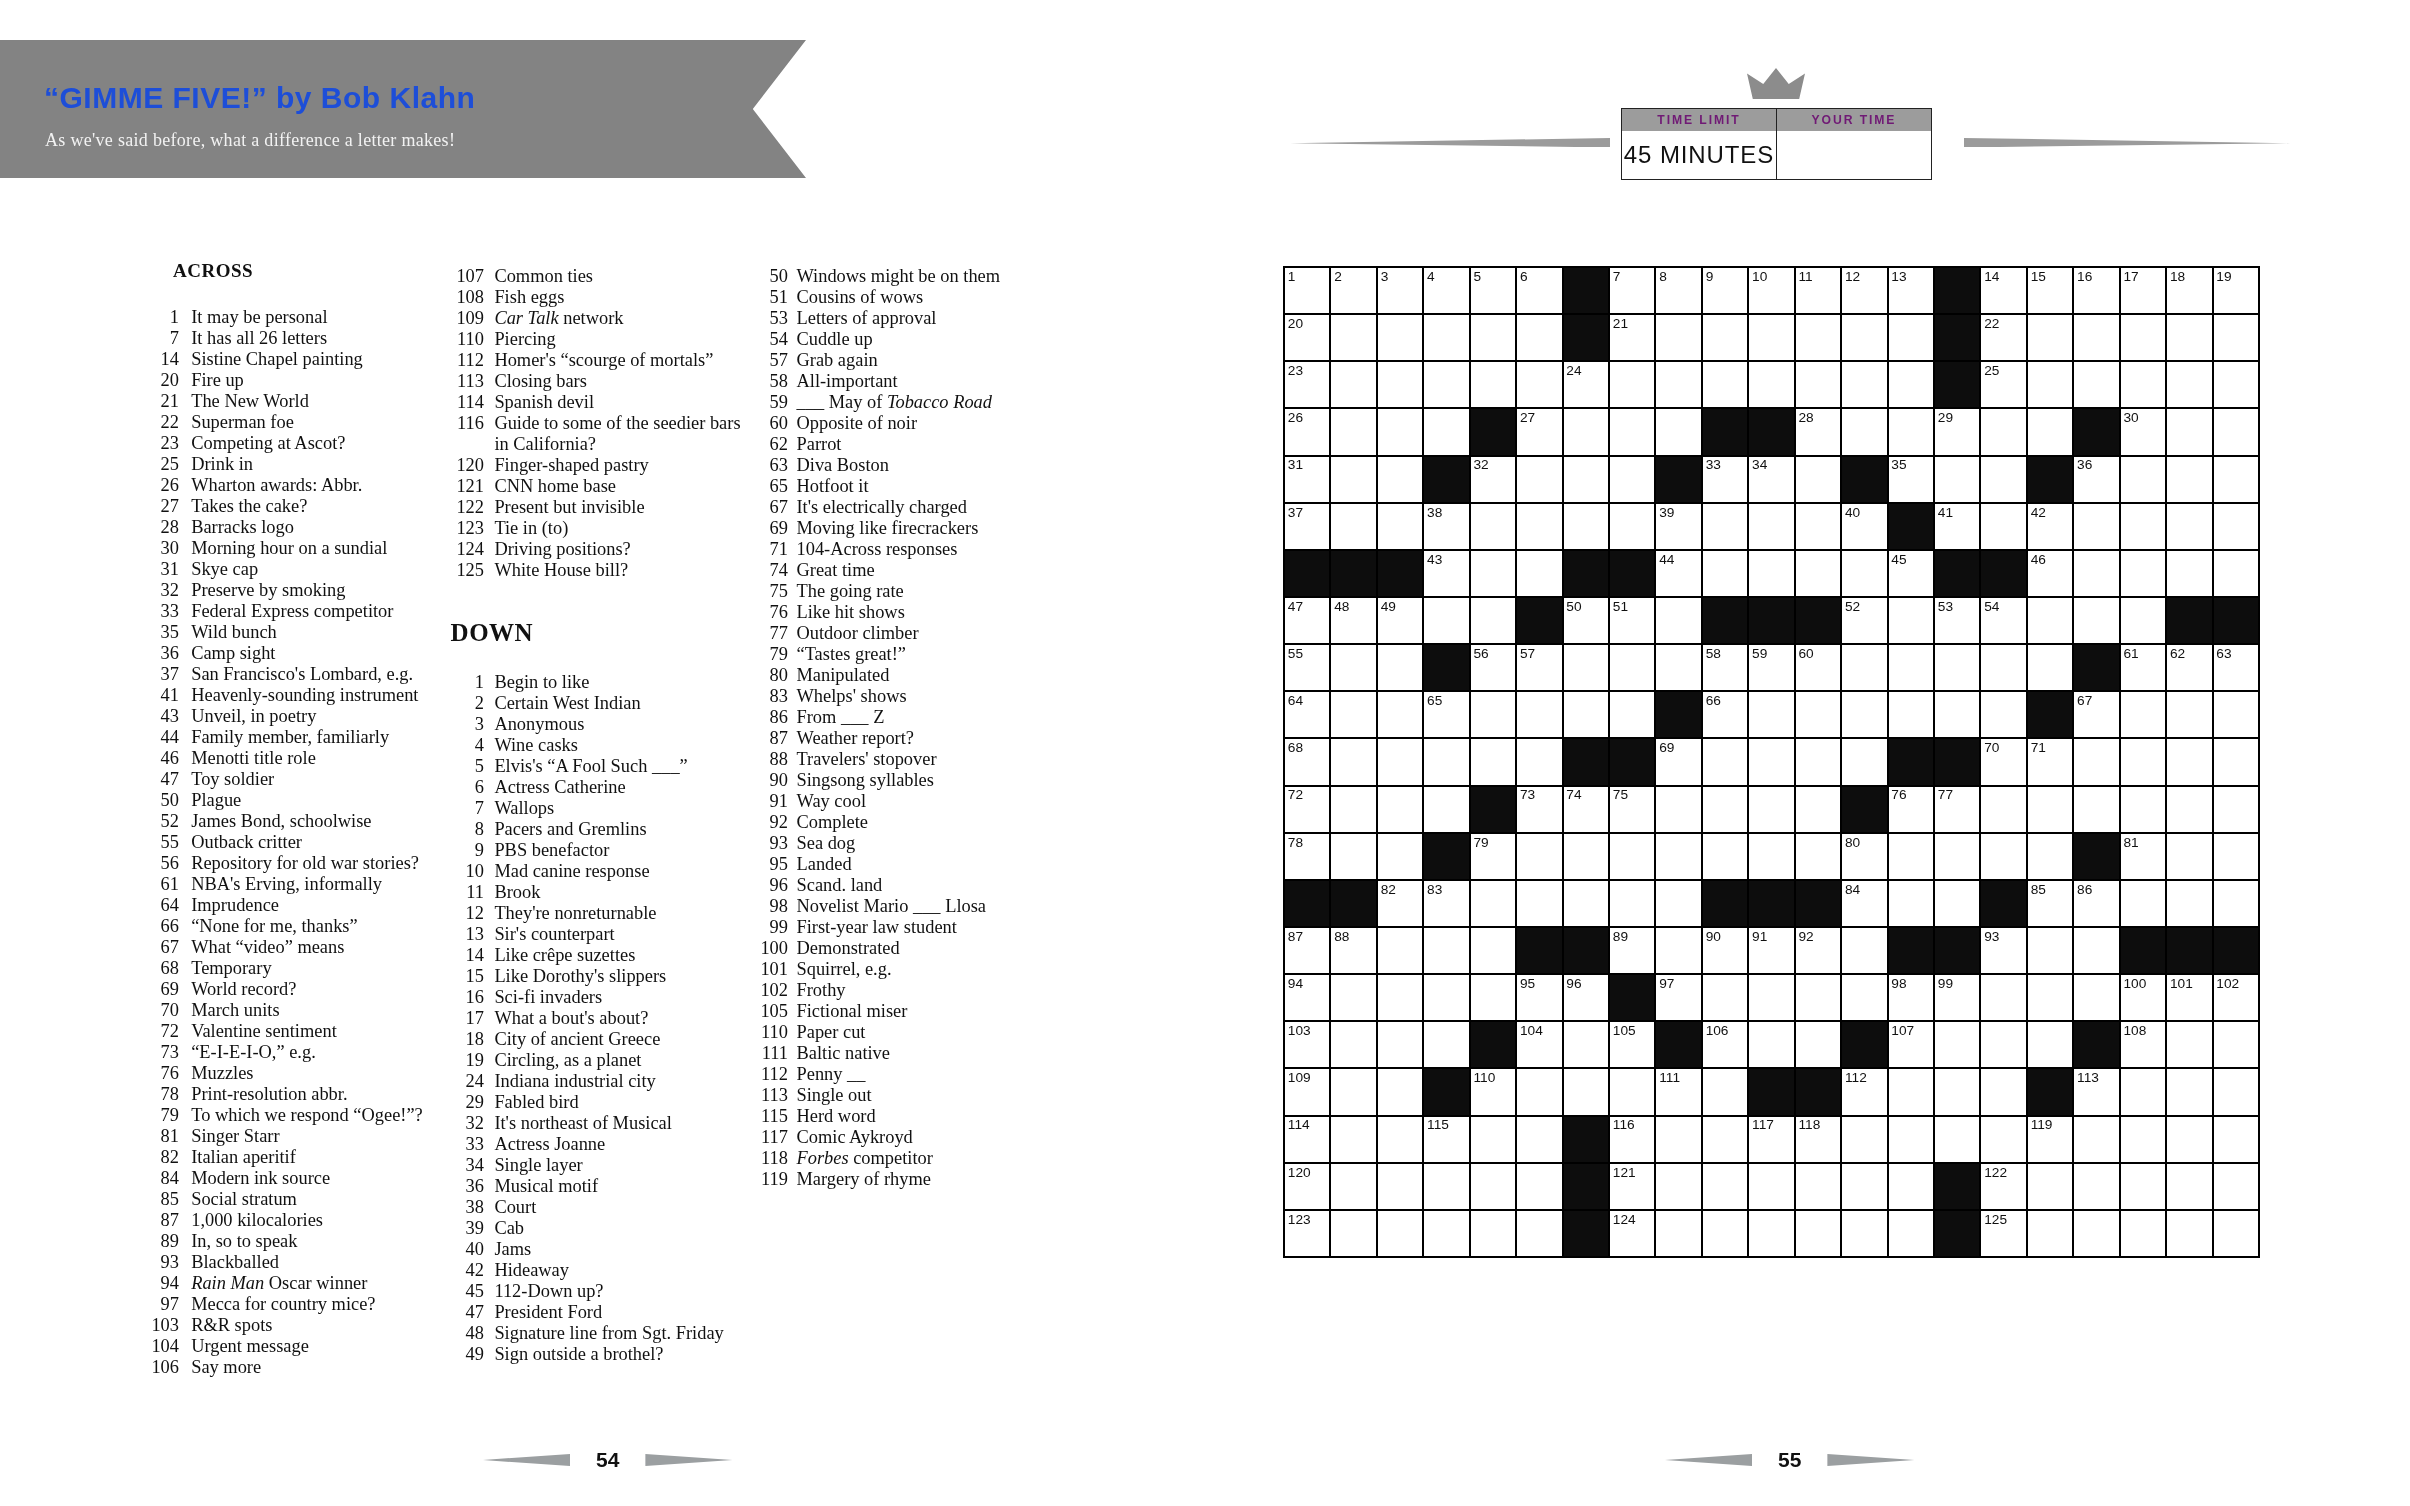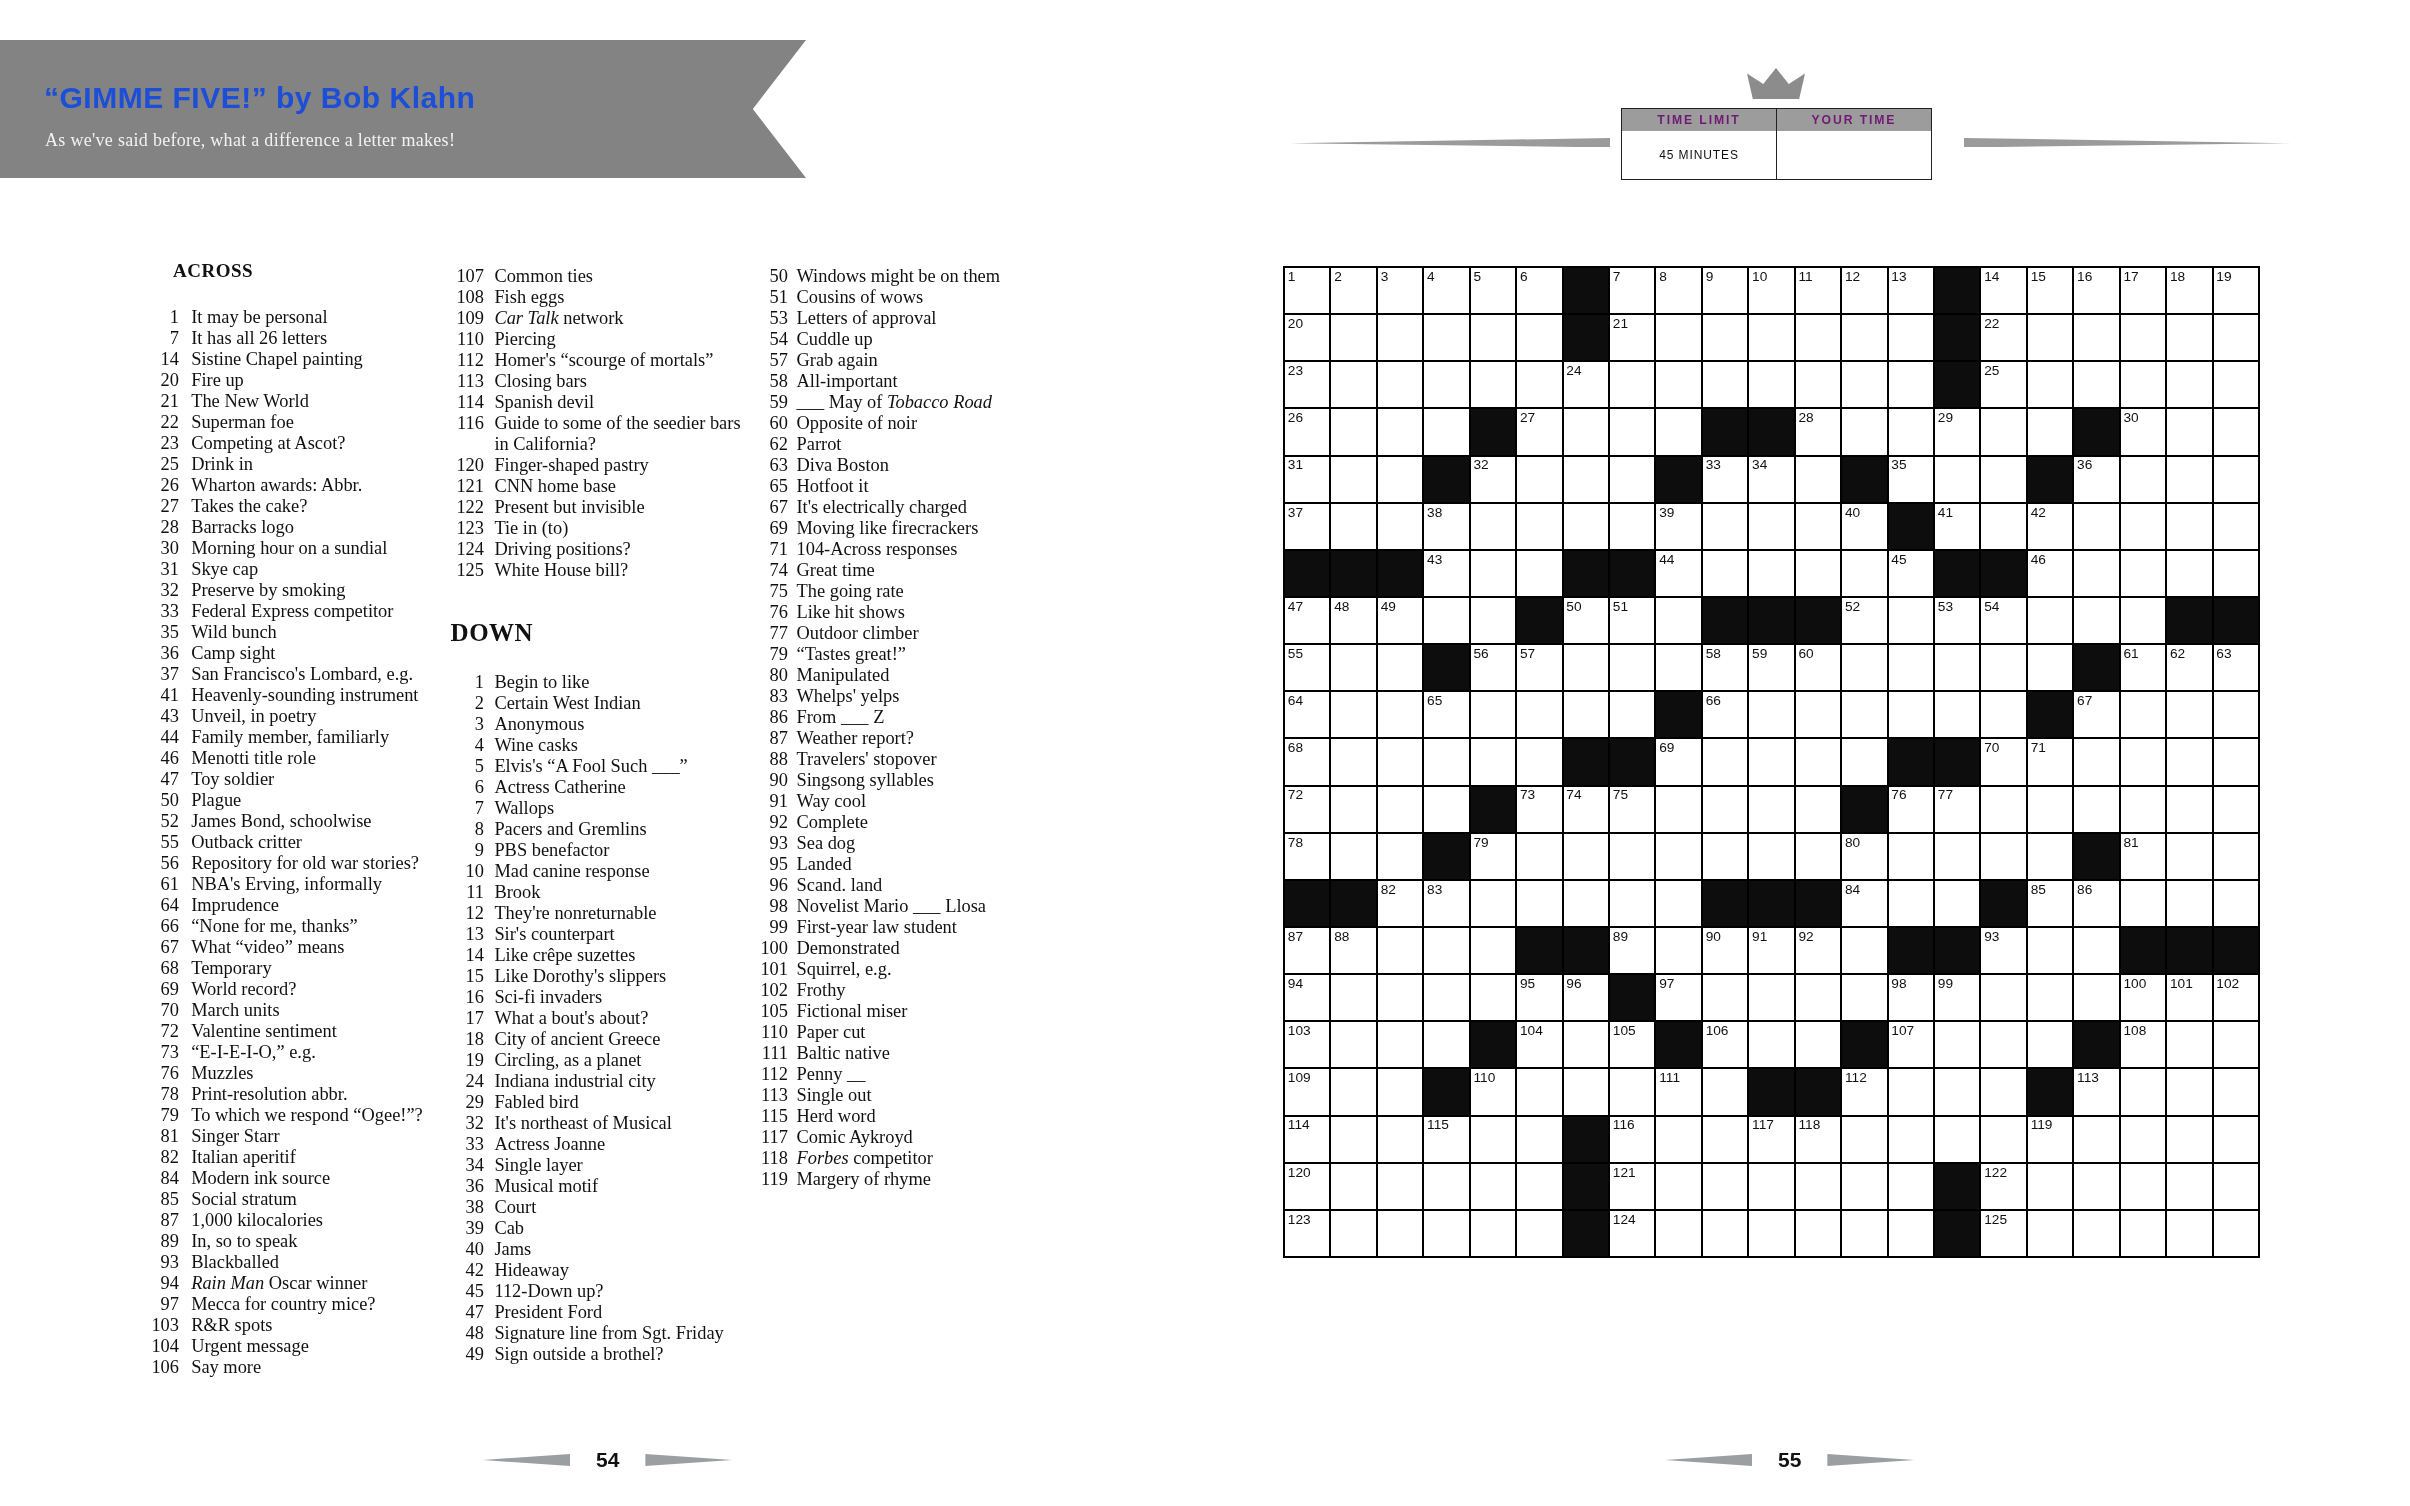--- a/index.html
+++ b/index.html
@@ -20,21 +20,21 @@
   .rule{position:absolute;top:138px;height:9.4px;background:#9b9b9b;}
   .rule-left{left:1290px;width:320px;clip-path:polygon(0 55%,100% 0,100% 100%);}
   .rule-right{left:1964px;width:326px;clip-path:polygon(0 0,100% 55%,0 100%);}
   .timer{position:absolute;left:1621px;top:108px;width:309px;height:70px;
          border:1.9px solid #222;display:flex;font-family:"Liberation Sans",sans-serif;}
   .timer-col{flex:1;display:flex;flex-direction:column;}
   .timer-col + .timer-col{border-left:1.9px solid #222;}
   .timer-head{height:21.7px;background:#9c9c9c;color:#701a75;font-weight:bold;font-size:12.2px;
          letter-spacing:1.9px;display:flex;align-items:center;justify-content:center;}
   .timer-val{flex:1;display:flex;align-items:center;justify-content:center;
-         font-size:12px;letter-spacing:0.9px;color:#111;}
+         font-size:24px;letter-spacing:0.9px;color:#111;}
 
   
   .clue-head{position:absolute;font-size:19px;font-weight:bold;letter-spacing:0.5px;margin-left:20px;}
   .clues{position:absolute;}
   .clue{display:flex;line-height:21px;font-size:18.4px;}
   .cnum{flex:0 0 auto;text-align:right;}
   .ctext{flex:0 0 auto;}
   #col1 .cnum{width:47px;padding-right:12.2px;}
   #col1 .ctext{width:252px;}
   #col2a .cnum,#col2d .cnum{width:56px;padding-right:10.4px;}
@@ -562,21 +562,21 @@
     <div class="clue">
       <span class="cnum">79</span>
       <span class="ctext">“Tastes great!”</span>
     </div>
     <div class="clue">
       <span class="cnum">80</span>
       <span class="ctext">Manipulated</span>
     </div>
     <div class="clue">
       <span class="cnum">83</span>
-      <span class="ctext">Whelps' yelps</span>
+      <span class="ctext">Whelps' shows</span>
     </div>
     <div class="clue">
       <span class="cnum">86</span>
       <span class="ctext">From ___ Z</span>
     </div>
     <div class="clue">
       <span class="cnum">87</span>
       <span class="ctext">Weather report?</span>
     </div>
     <div class="clue">

